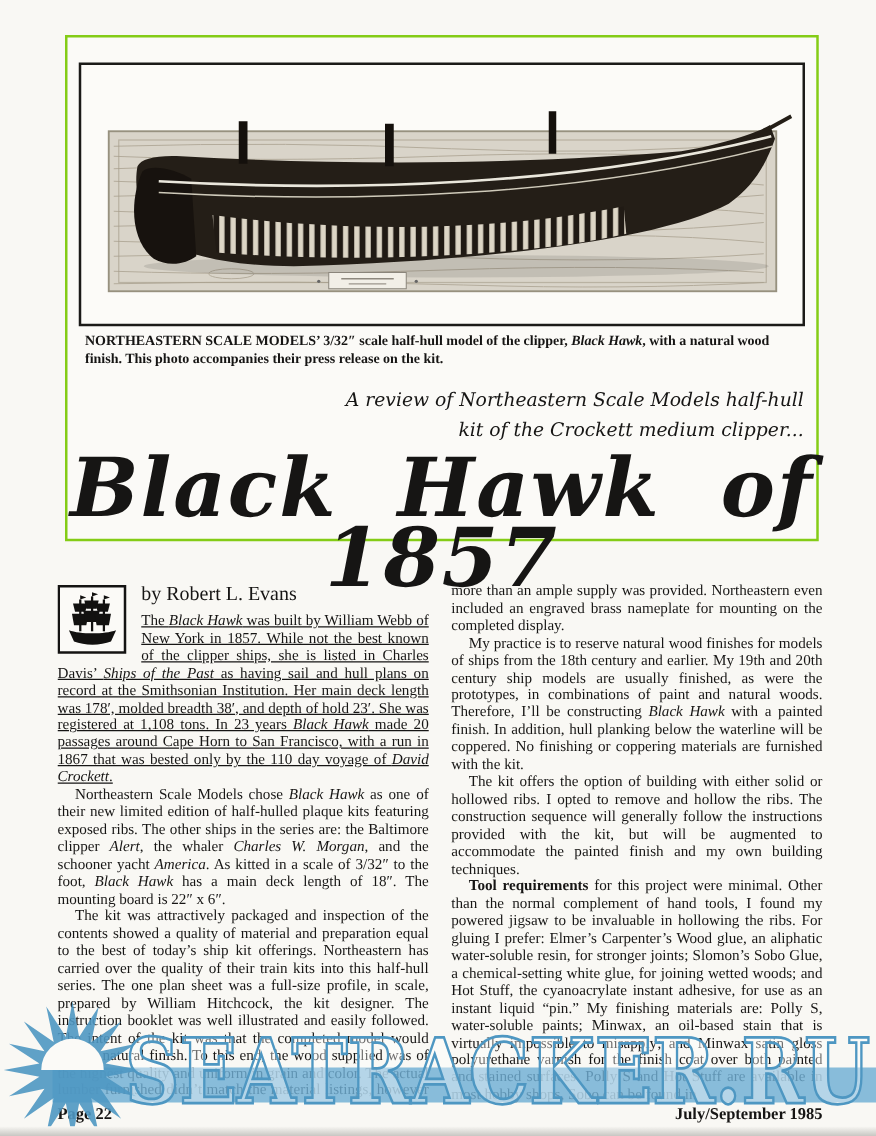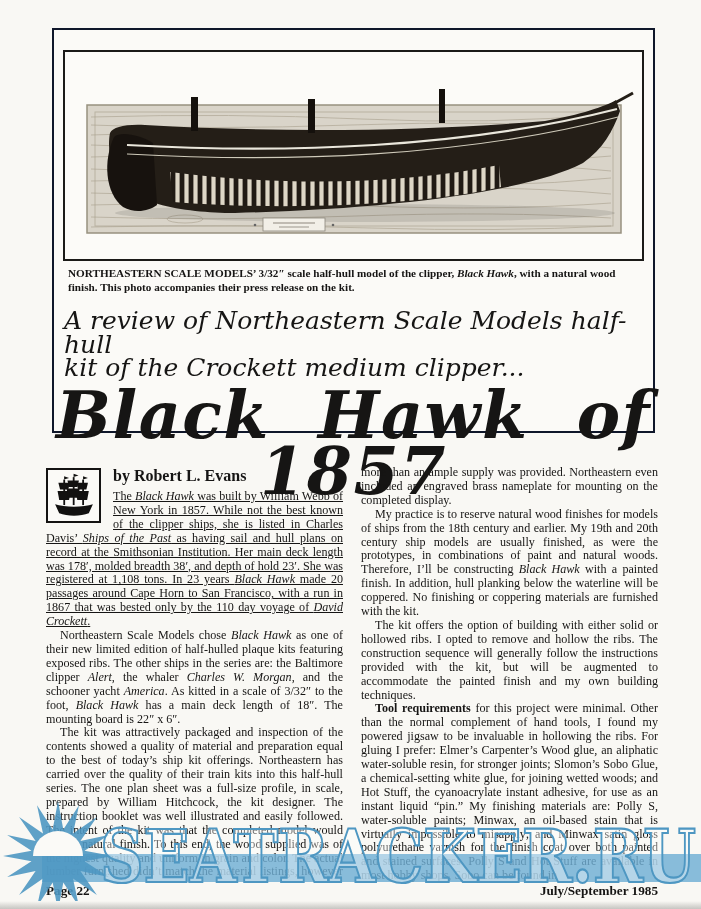--- a/index.html
+++ b/index.html
@@ -2,39 +2,39 @@
 <html><head>
 <meta charset="utf-8">
 <style>
   html,body{margin:0;padding:0;background:#e8e7e3;}
   .page{position:relative;width:701px;height:909px;background:#f9f8f4;overflow:hidden;
         font-family:"Liberation Serif",serif;color:#161514;}
   .page-edge-bottom{position:absolute;left:0;bottom:0;width:701px;height:8px;
         background:linear-gradient(#f9f8f4,#c6c5c1);}
   
   .top-box{position:absolute;left:52px;top:28px;width:599px;height:401px;
-        border:2px solid #0f172a;background:#fbfaf7;}
+        border:2px solid #84cc16;background:#fbfaf7;}
   .photo-frame{margin:20px 9px 0 9px;height:207px;border:2px solid #1b1a18;
         position:relative;background:#fcfbf8;overflow:hidden;}
   .photo-frame svg{position:absolute;left:0;top:0;width:100%;height:100%;}
   .caption{margin:6px 14px 0 14px;font-size:11.2px;line-height:13.6px;font-weight:bold;
         text-align:left;}
-  .subtitle{margin:15px 10px 0 10px;text-align:left;font-style:italic;
-        font-family:"DejaVu Serif",serif;font-size:25px;line-height:23.5px;}
+  .subtitle{margin:15px 10px 0 10px;text-align:right;font-style:italic;
+        font-family:"DejaVu Serif",serif;font-size:15px;line-height:23.5px;}
   .title{margin:7px 0 0 0;text-align:center;font-family:"DejaVu Serif",serif;
         font-weight:bold;font-style:italic;font-size:65px;line-height:56px;
         letter-spacing:1.5px;word-spacing:24px;}
   
   .article-flow{position:absolute;left:46px;top:466px;width:612px;height:421px;
         column-count:2;column-gap:18px;column-fill:auto;overflow:hidden;
         font-size:12.1px;line-height:13.9px;text-align:justify;}
   .ship-logo-box{float:left;width:55px;height:55px;border:2px solid #141312;
         background:#fbfaf7;margin:2px 12px 3px 0;display:flex;
         align-items:center;justify-content:center;box-sizing:border-box;}
-  .byline{margin:0 0 4px 0;font-size:16px;line-height:20px;font-weight:bold;}
+  .byline{margin:0 0 4px 0;font-size:16px;line-height:20px;font-weight:normal;}
   .para{margin:0;text-indent:14px;}
   .para.noindent{text-indent:0;text-decoration:underline;}
   
   .footer{position:absolute;left:46px;top:883px;width:612px;display:flex;
         justify-content:space-between;font-weight:bold;font-size:13.2px;}
   
   .watermark{position:absolute;left:0;top:796px;width:701px;height:112px;
         pointer-events:none;}
   .watermark text{font-family:"DejaVu Serif",serif;font-weight:bold;}
 </style>

